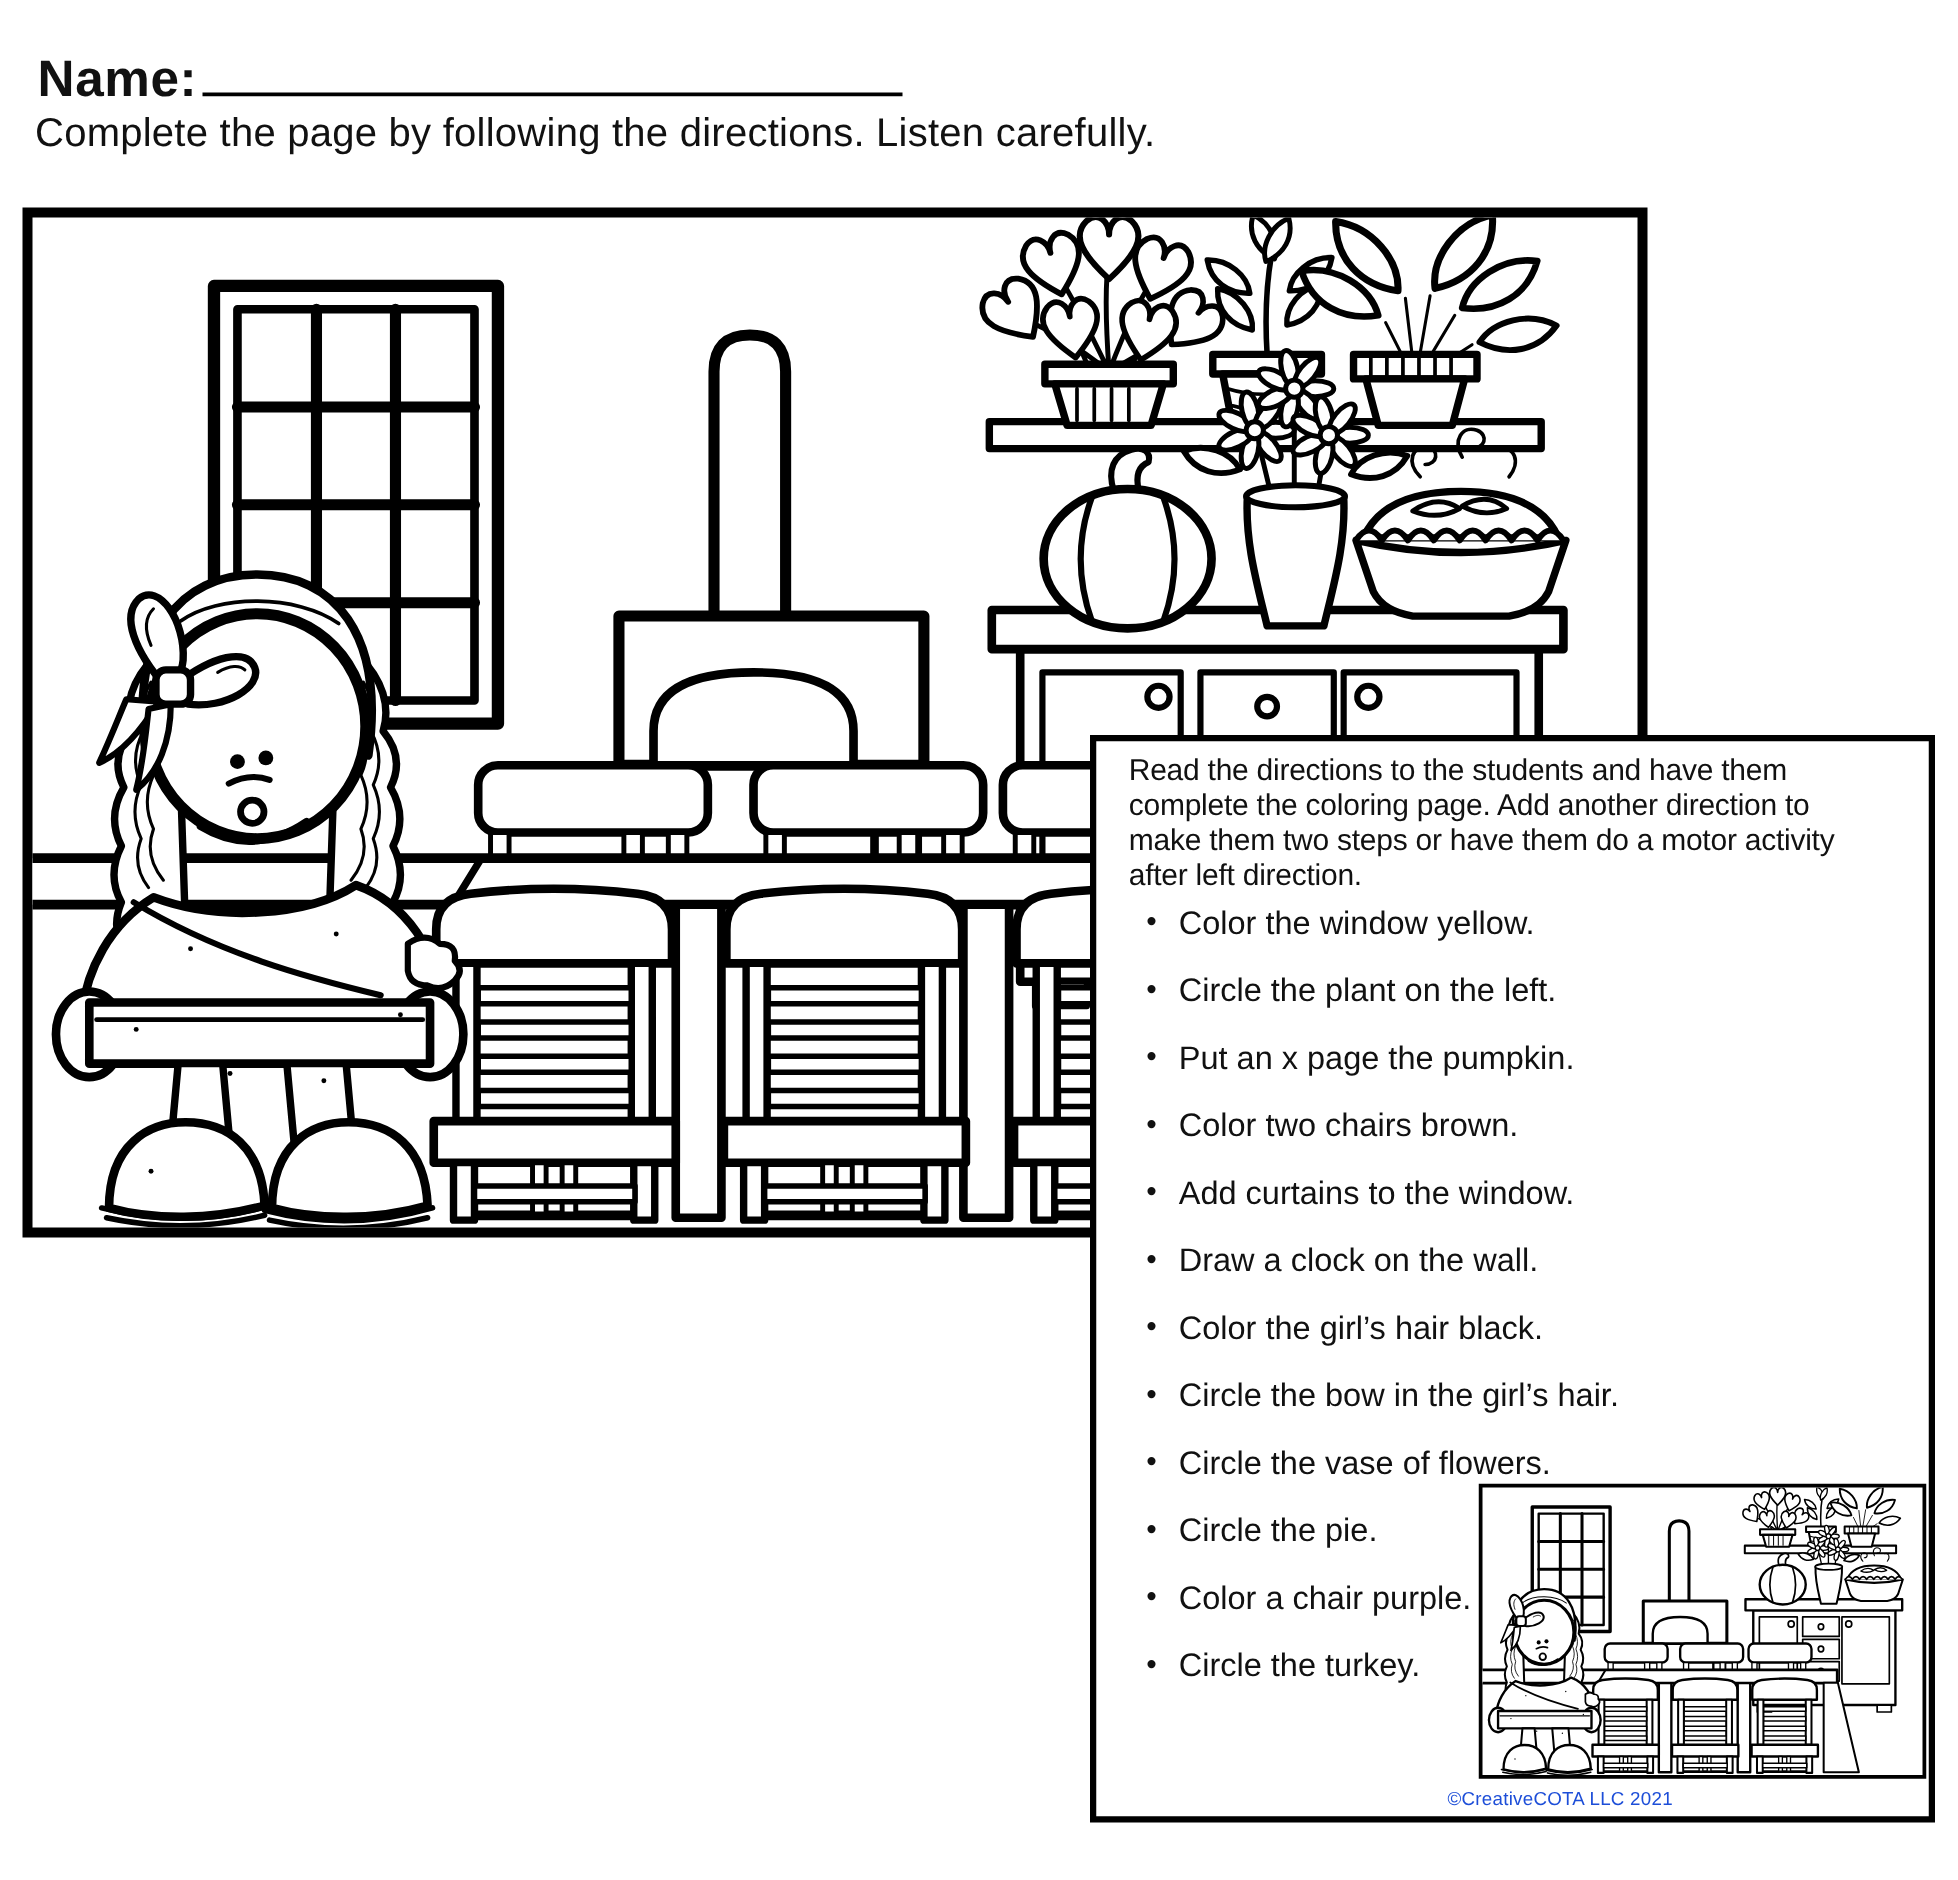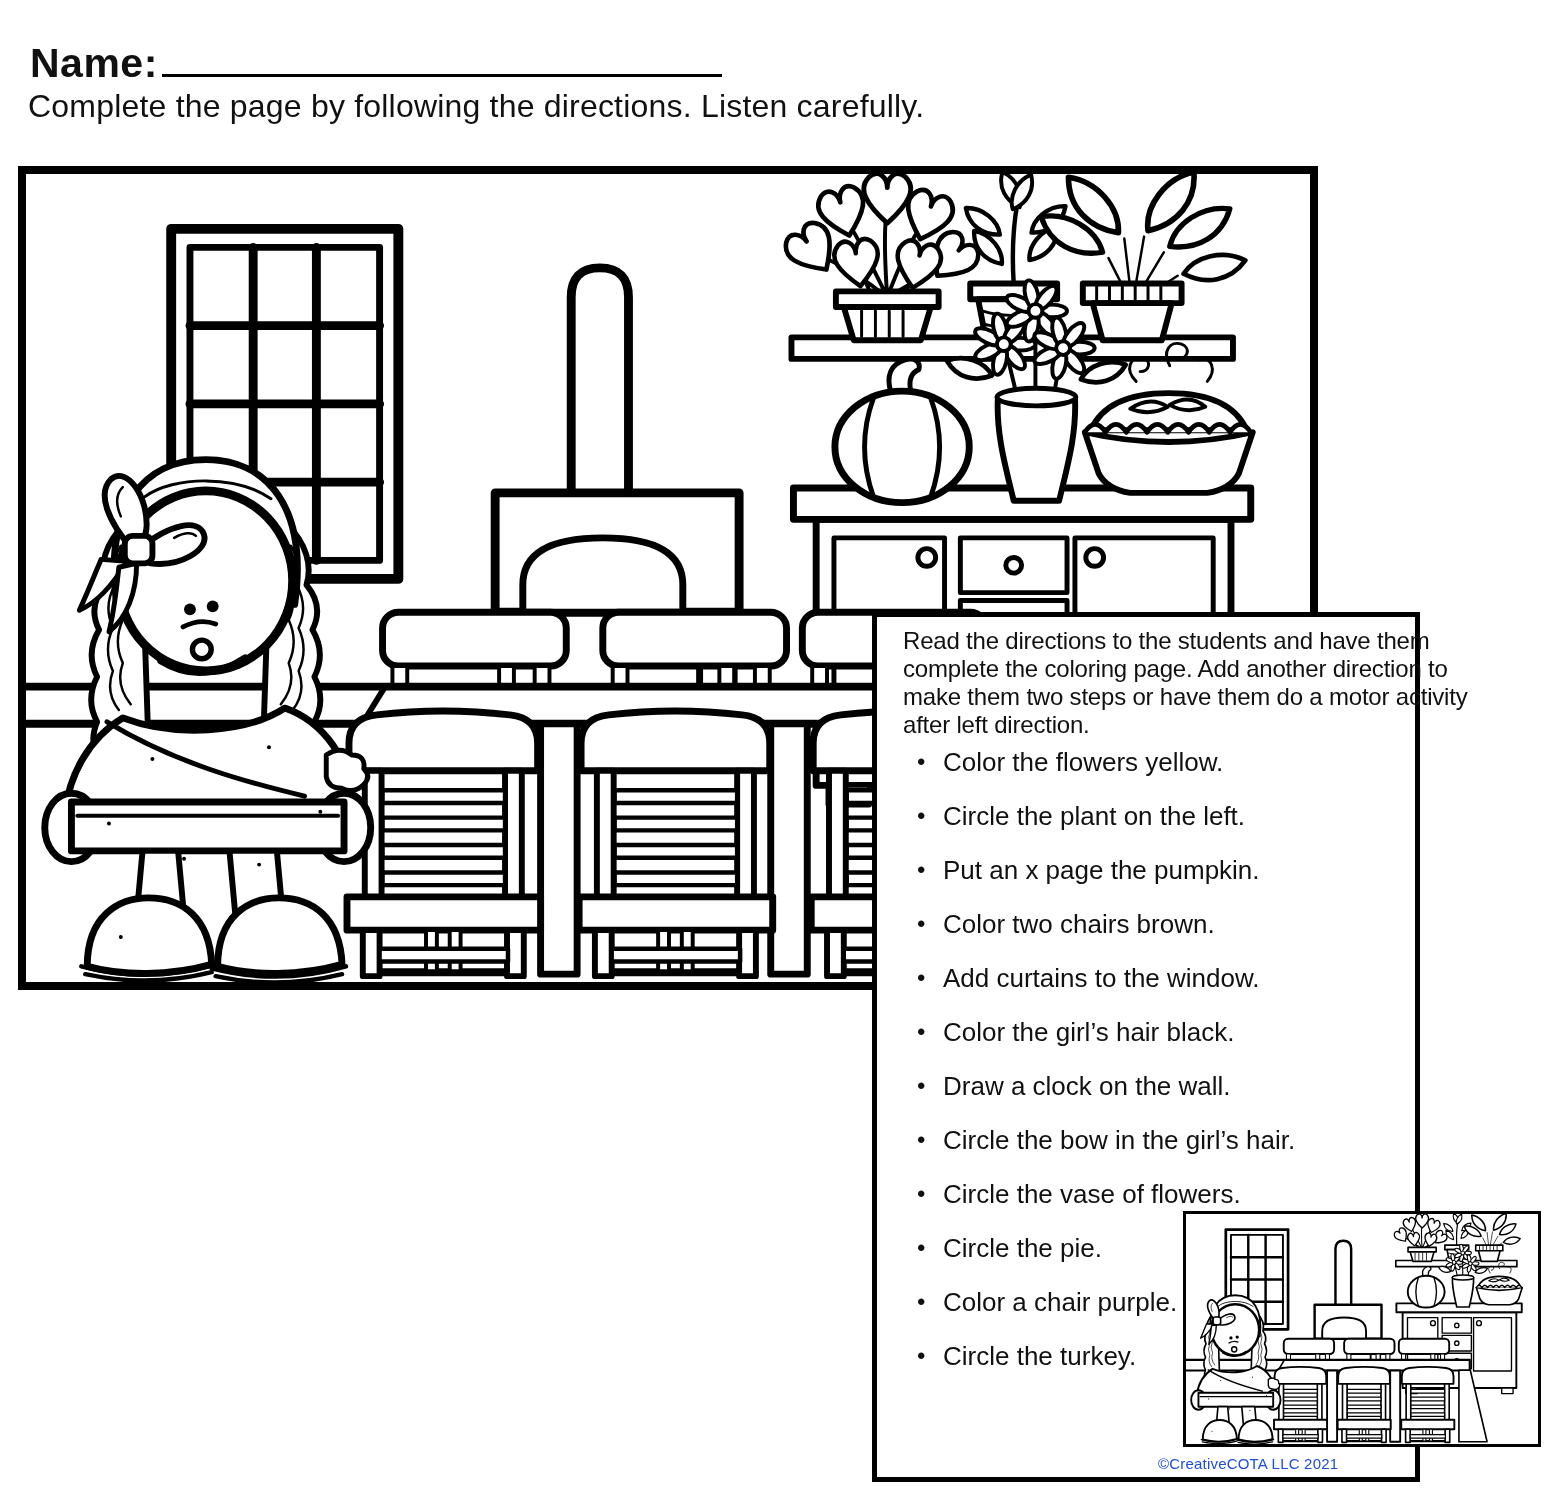--- a/index.html
+++ b/index.html
@@ -2,21 +2,21 @@
 <html><head>
 <meta charset="utf-8">
 <style>
   html,body{margin:0;padding:0;background:#fff;}
   body{width:1566px;height:1504px;position:relative;font-family:"Liberation Sans",sans-serif;color:#111;overflow:hidden;}
   .name-row{position:absolute;left:30px;top:40px;font-size:41px;font-weight:700;letter-spacing:.5px;white-space:nowrap;}
   .name-line{display:inline-block;width:560px;border-bottom:3px solid #000;height:34px;margin-left:4px;}
   .instruction{position:absolute;left:28px;top:88px;font-size:32px;font-weight:500;letter-spacing:.2px;white-space:nowrap;}
   .scene-box{position:absolute;left:18px;top:166px;width:1300px;height:824px;border:8px solid #000;box-sizing:border-box;background:#fff;}
   .scene-box svg{display:block;width:100%;height:100%;}
-  .directions-box{position:absolute;left:872px;top:612px;width:548px;height:870px;border:5px solid #000;box-sizing:border-box;background:#fff;z-index:10;}
+  .directions-box{position:absolute;left:872px;top:588px;width:676px;height:870px;border:5px solid #000;box-sizing:border-box;background:#fff;z-index:10;}
   .intro{margin:10px 0 0 26px;font-size:24px;line-height:28px;letter-spacing:-.2px;}
   .intro div{white-space:nowrap;}
   .dir-list{margin:8px 0 0 0;padding:0 0 0 66px;list-style:none;}
   .dir-list li{font-size:26px;line-height:30px;margin-bottom:24px;position:relative;white-space:nowrap;}
   .dir-list li::before{content:"•";position:absolute;left:-26px;top:0px;font-size:24px;}
   .thumb{position:absolute;left:306px;top:594px;width:358px;height:236px;border:3px solid #000;box-sizing:border-box;background:#fff;}
   .thumb svg{display:block;width:100%;height:100%;}
   .copyright{position:absolute;left:281px;top:838px;font-size:15px;color:#1d4ed8;letter-spacing:.2px;}
 </style>
 </head>
@@ -241,27 +241,27 @@
 </div>
 
 <div class="directions-box">
   <div class="intro">
     <div>Read the directions to the students and have them</div>
     <div>complete the coloring page. Add another direction to</div>
     <div>make them two steps or have them do a motor activity</div>
     <div>after left direction.</div>
   </div>
   <ul class="dir-list">
-    <li>Color the flowers yellow.</li>
+    <li>Color the window yellow.</li>
     <li>Circle the plant on the left.</li>
     <li>Put an x page the pumpkin.</li>
     <li>Color two chairs brown.</li>
     <li>Add curtains to the window.</li>
+    <li>Draw a clock on the wall.</li>
     <li>Color the girl’s hair black.</li>
-    <li>Draw a clock on the wall.</li>
     <li>Circle the bow in the girl’s hair.</li>
     <li>Circle the vase of flowers.</li>
     <li>Circle the pie.</li>
     <li>Color a chair purple.</li>
     <li>Circle the turkey.</li>
   </ul>
   <div class="thumb">
     <svg viewBox="0 0 1300 826" preserveAspectRatio="none">
         <use href="#sceneG"></use>
       </svg>

